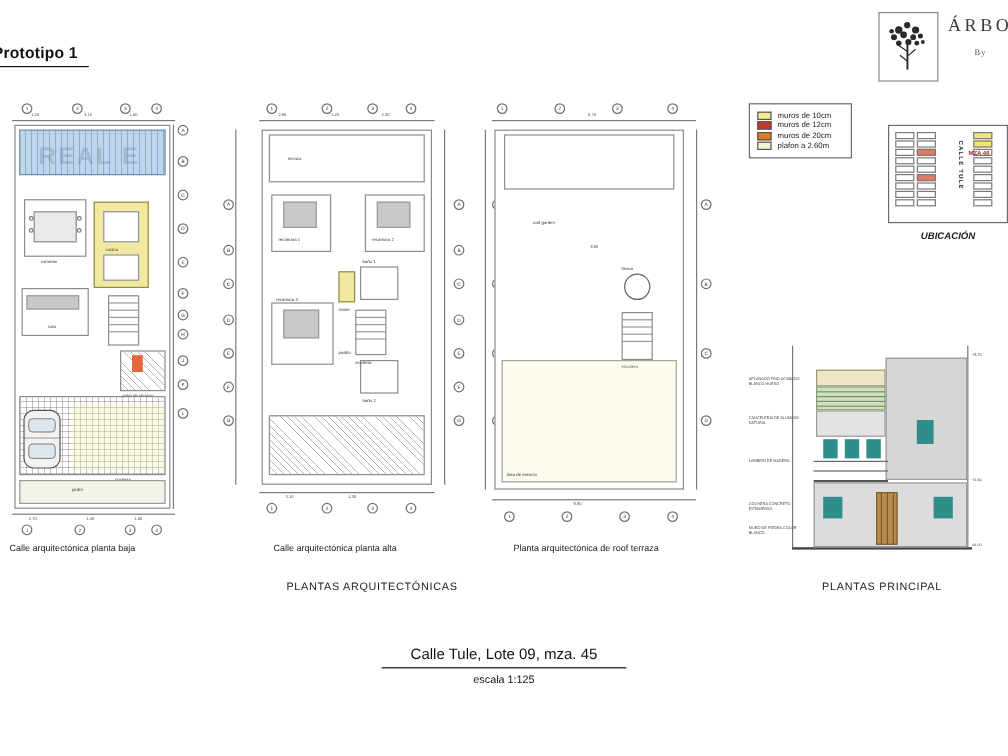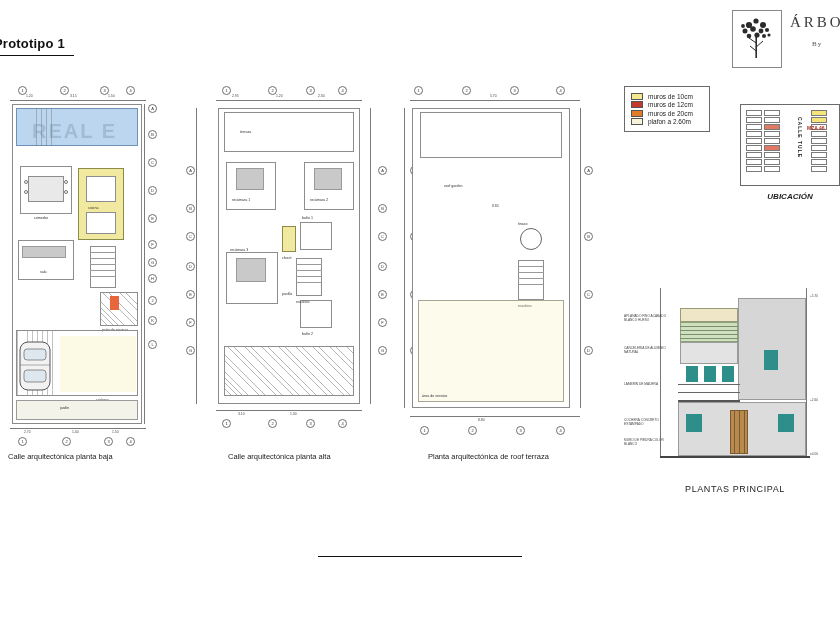--- a/index.html
+++ b/index.html
@@ -457,17 +457,20 @@
     <div class="fac-txt" style="left:-36px; top:58px; width:52px; white-space:normal;">CANCELERÍA DE
 ALUMINIO NATURAL</div>
     <div class="fac-txt" style="left:-36px; top:94px; width:52px; white-space:normal;">LAMBRÍN DE
 MADERA</div>
     <div class="fac-txt" style="left:-36px; top:130px; width:52px; white-space:normal;">COCHERA
 CONCRETO ESTAMPADO</div>
     <div class="fac-txt" style="left:-36px; top:150px; width:52px; white-space:normal;">MURO DE PIEDRA
 COLOR BLANCO</div>
   </div>
 
+  <div class="big-caption" style="left:160px; top:484px; width:300px;">PLANTAS ARQUITECTÓNICAS</div>
   <div class="big-caption" style="left:640px; top:484px; width:190px;">PLANTAS PRINCIPAL</div>
 
+  <div class="sheet-title" style="left:220px; top:538px; width:400px;">Calle Tule, Lote 09, mza. 45</div>
   <div class="sheet-title-rule" style="left:318px; top:556px; width:204px;"></div>
+  <div class="sheet-scale" style="left:220px; top:561px; width:400px;">escala 1:125</div>
 
 </div>
 
 </body></html>

